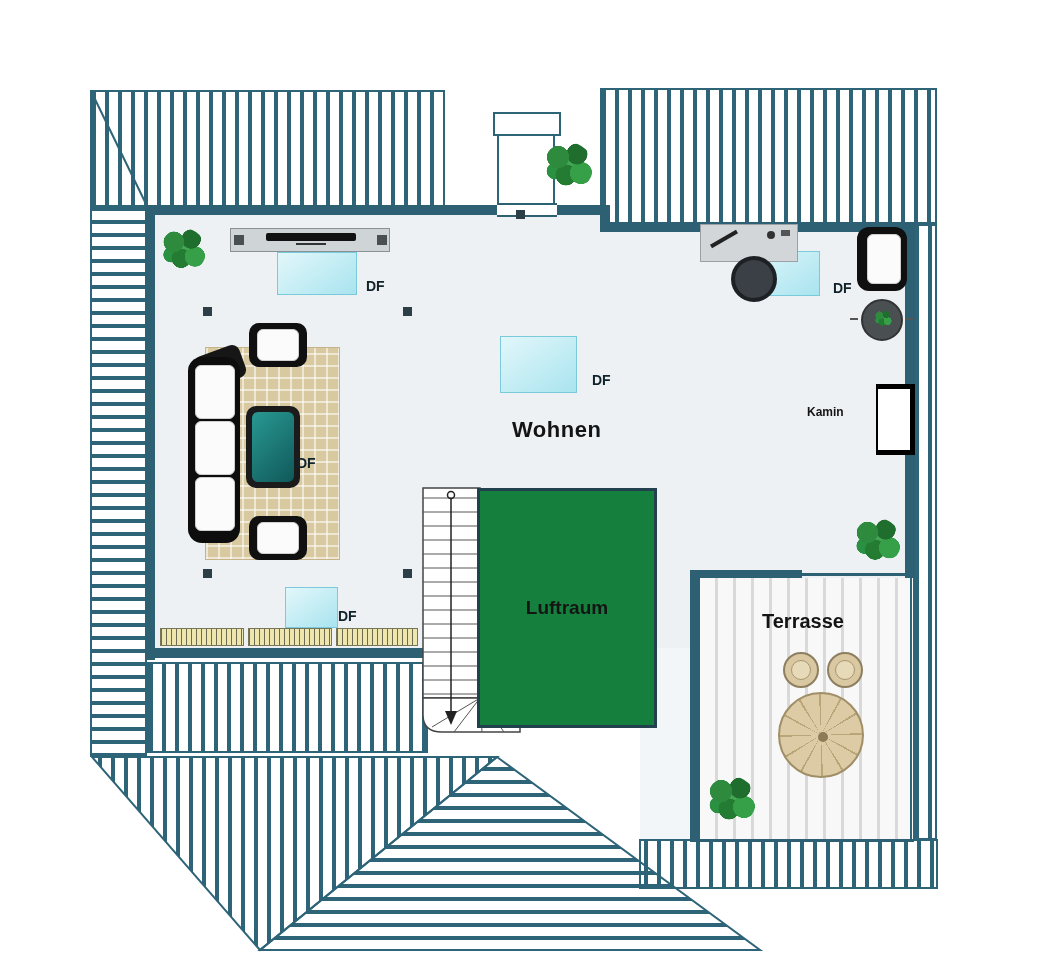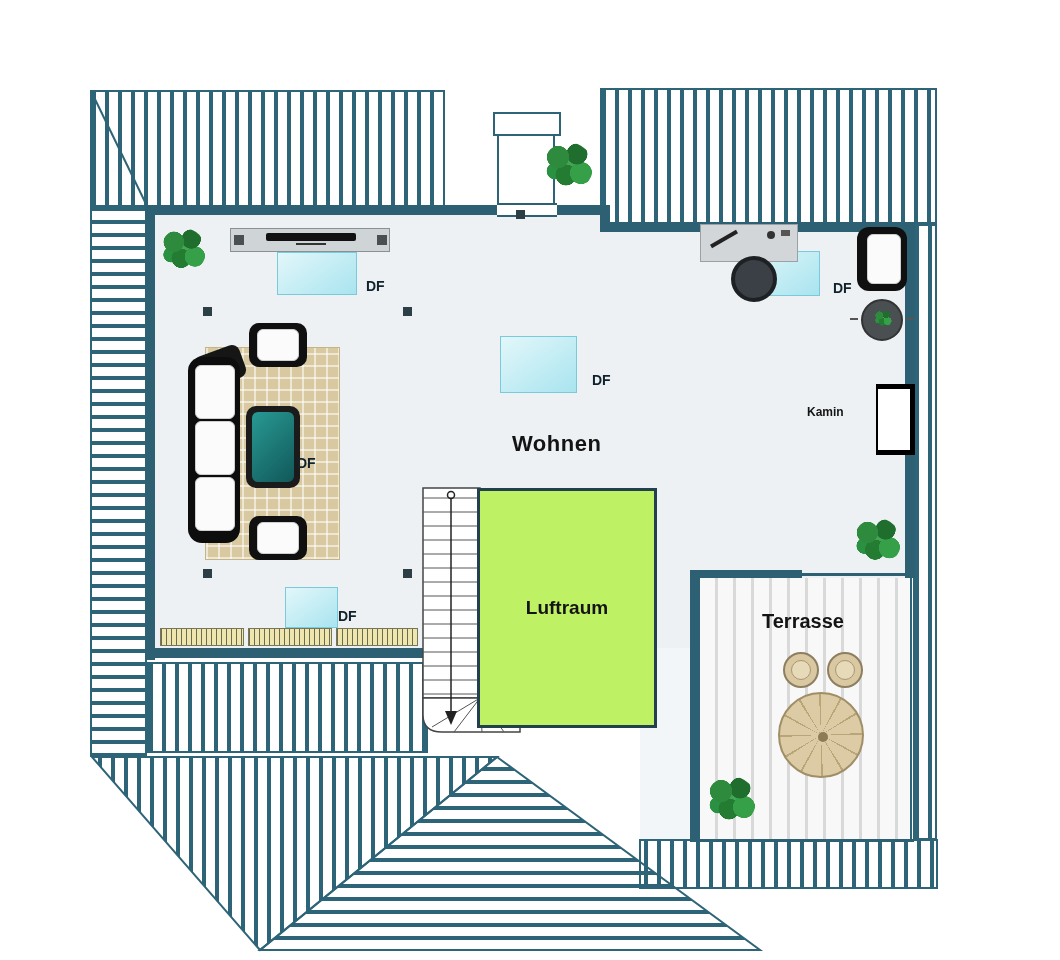--- a/index.html
+++ b/index.html
@@ -169,40 +169,40 @@
     <path d="M3,213 L3,230 Q3,247 22,247 L100,247 L100,213 Z" fill="#ffffff" stroke="#444" stroke-width="1.5"></path>
     <line x1="60" y1="213" x2="12" y2="242" stroke="#555" stroke-width="1"></line>
     <line x1="60" y1="213" x2="34" y2="247" stroke="#555" stroke-width="1"></line>
     <line x1="60" y1="213" x2="62" y2="247" stroke="#555" stroke-width="1"></line>
     <line x1="60" y1="213" x2="84" y2="247" stroke="#555" stroke-width="1"></line>
     <circle cx="31" cy="10" r="3.5" fill="none" stroke="#222" stroke-width="1.5"></circle>
     <line x1="31" y1="14" x2="31" y2="228" stroke="#222" stroke-width="1.5"></line>
     <polygon points="25,226 37,226 31,240" fill="#222"></polygon>
   </svg>
 
-  <div class="abs" style="left:477px;top:488px;width:180px;height:240px;background:#bef264;border:3px solid #23404e;box-sizing:border-box;display:flex;align-items:center;justify-content:center;">
+  <div class="abs" style="left:477px;top:488px;width:180px;height:240px;background:#15803d;border:3px solid #23404e;box-sizing:border-box;display:flex;align-items:center;justify-content:center;">
     <span class="room-label" style="font-size:19px;">Luftraum</span>
   </div>
 
   <div class="abs terrace" style="left:700px;top:578px;width:212px;height:262px;">
     <span class="room-label abs" style="left:62px;top:32px;font-size:20px;">Terrasse</span>
     <div class="tchair abs" style="left:83px;top:74px;width:36px;height:36px;">
       <div class="tchair-inner"></div>
     </div>
     <div class="tchair abs" style="left:127px;top:74px;width:36px;height:36px;">
       <div class="tchair-inner"></div>
     </div>
     <div class="parasol abs" style="left:78px;top:114px;width:86px;height:86px;">
       <div class="abs" style="left:38px;top:38px;width:10px;height:10px;background:#8d7b57;border-radius:50%;"></div>
     </div>
     <div class="plant abs" style="left:6px;top:198px;width:50px;height:50px;"></div>
   </div>
   <div class="abs" style="left:698px;top:839px;width:216px;height:3px;background:#2d6073;"></div>
 
-  <span class="abs room-label" style="left:512px;top:417px;font-size:22px;letter-spacing:.5px;margin-top:14px;">Wohnen</span>
+  <span class="abs room-label" style="left:512px;top:417px;font-size:22px;letter-spacing:.5px;">Wohnen</span>
   <span class="abs room-label" style="left:807px;top:405px;font-size:12px;">Kamin</span>
 
   <span class="abs df-label" style="left:325px;top:278px;">DF</span>
   <span class="abs df-label" style="left:256px;top:455px;">DF</span>
   <span class="abs df-label" style="left:551px;top:372px;">DF</span>
   <span class="abs df-label" style="left:792px;top:280px;">DF</span>
   <span class="abs df-label" style="left:297px;top:608px;">DF</span>
 
 </div>
 

